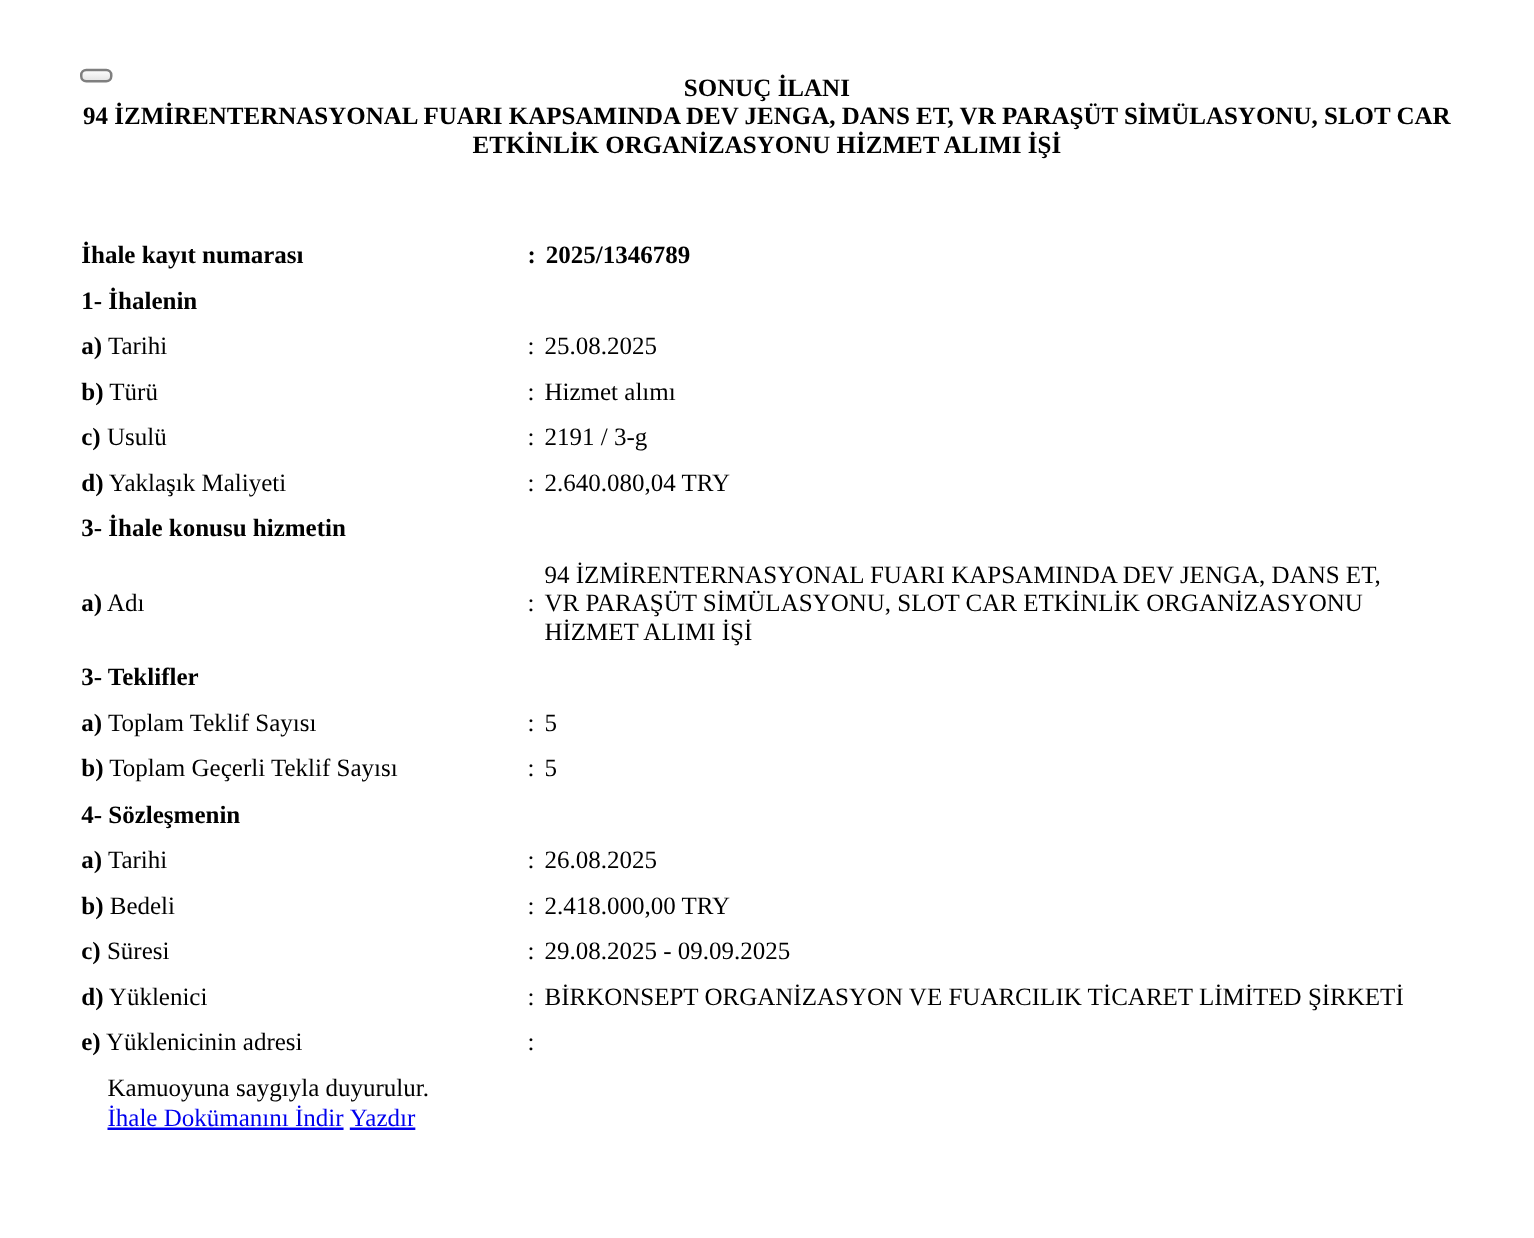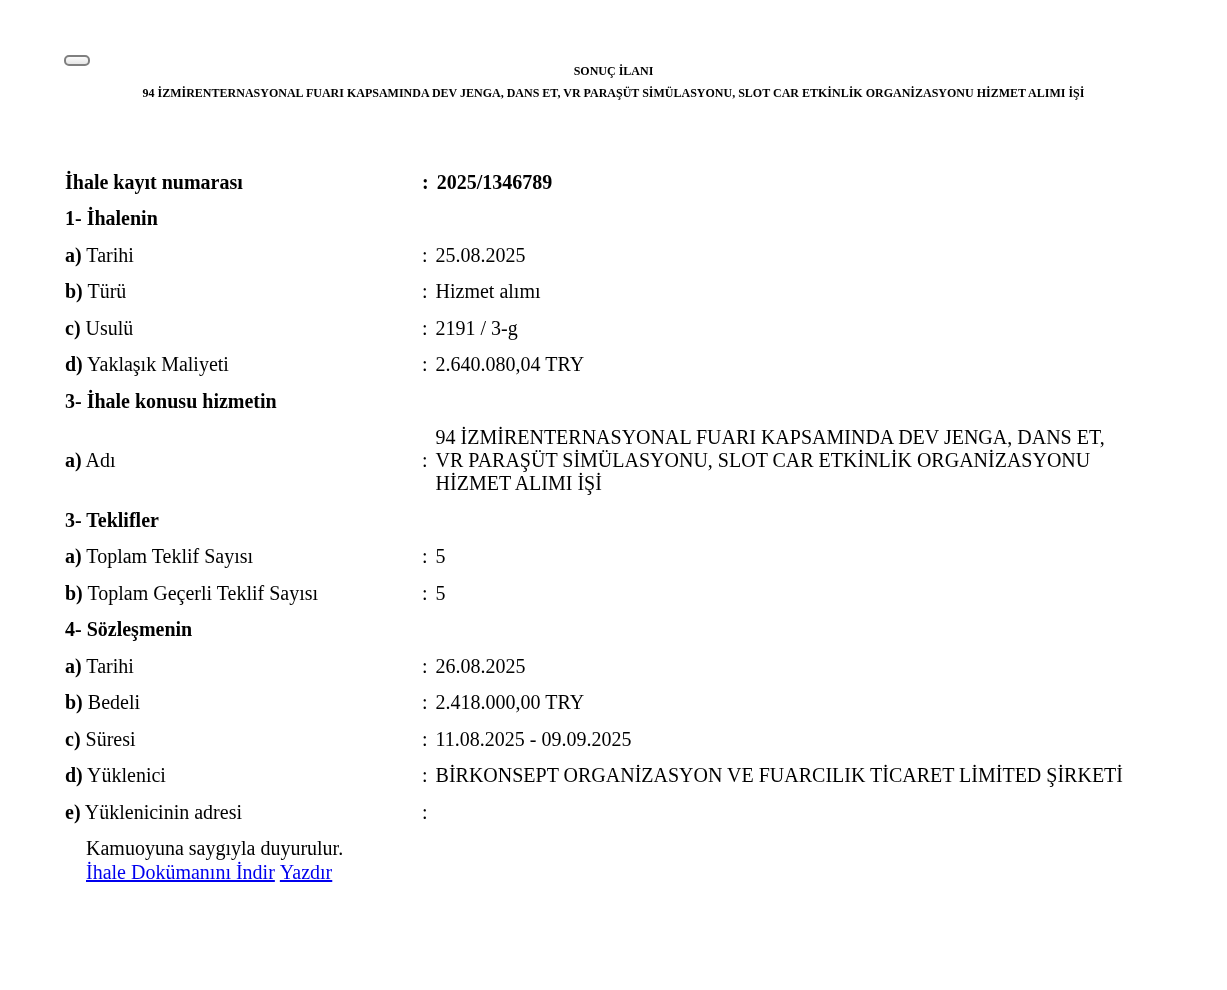--- a/index.html
+++ b/index.html
@@ -27,21 +27,21 @@
     border-radius: 5px;
     background: linear-gradient(#fbfbfb, #e6e6e6);
     cursor: pointer;
   }
   .header {
     padding-top: 60px;
     width: 1100px;
     margin: 0 auto;
     text-align: center;
     font-weight: bold;
-    font-size: 12px;
+    font-size: 20px;
     line-height: 22.4px;
   }
   .content {
     margin: 66px 62px 0 65px;
   }
   .row {
     display: flex;
     align-items: center;
     line-height: 23px;
     margin-bottom: 13.5px;
@@ -183,21 +183,21 @@
     <div class="val">
         <span class="colon">:</span>
         <span class="vtext">2.418.000,00 TRY</span>
       </div>
   </div>
 
   <div class="row">
     <div class="label"><span class="prefix">c)</span> <span>Süresi</span></div>
     <div class="val">
         <span class="colon">:</span>
-        <span class="vtext">11.08.2025 - 09.09.2025</span>
+        <span class="vtext">29.08.2025 - 09.09.2025</span>
       </div>
   </div>
 
   <div class="row">
     <div class="label"><span class="prefix">d)</span> <span>Yüklenici</span></div>
     <div class="val">
         <span class="colon">:</span>
         <span class="vtext">BİRKONSEPT ORGANİZASYON VE FUARCILIK TİCARET LİMİTED ŞİRKETİ</span>
       </div>
   </div>

